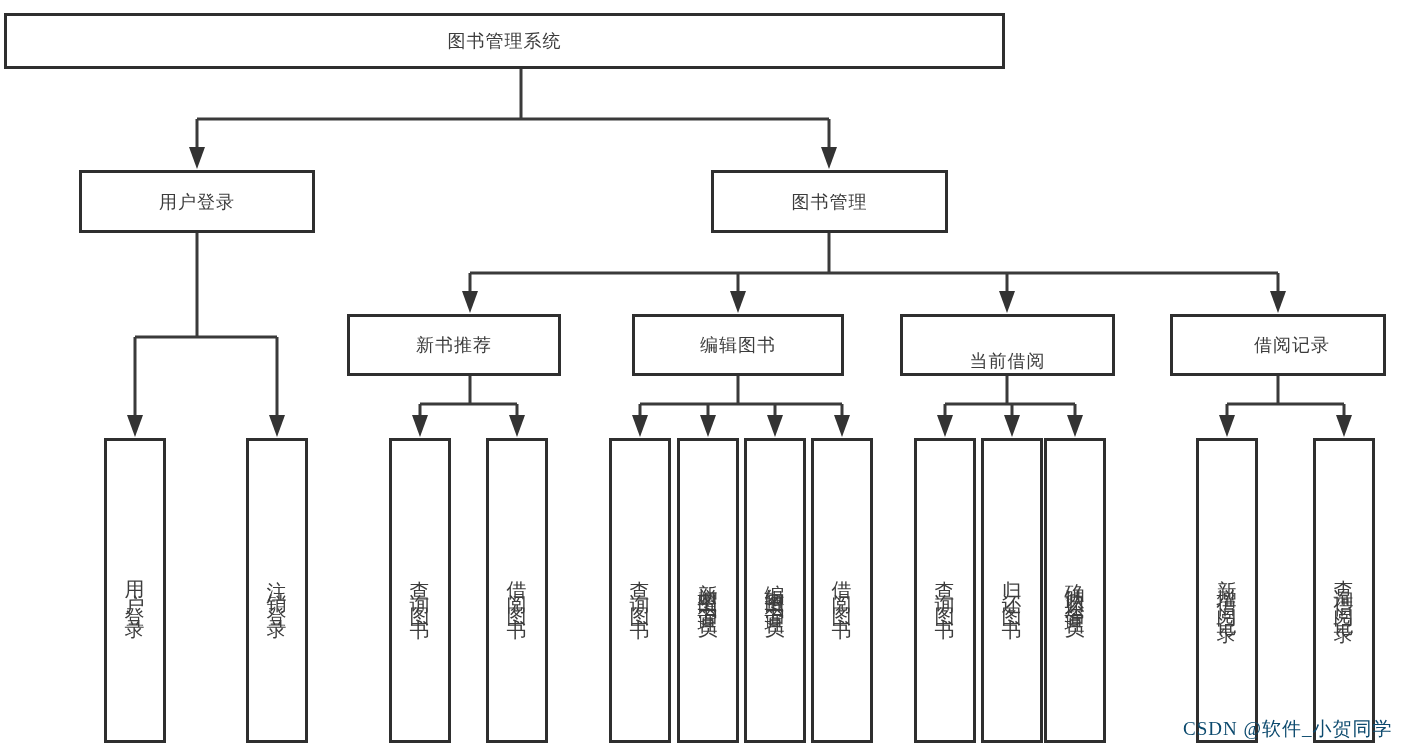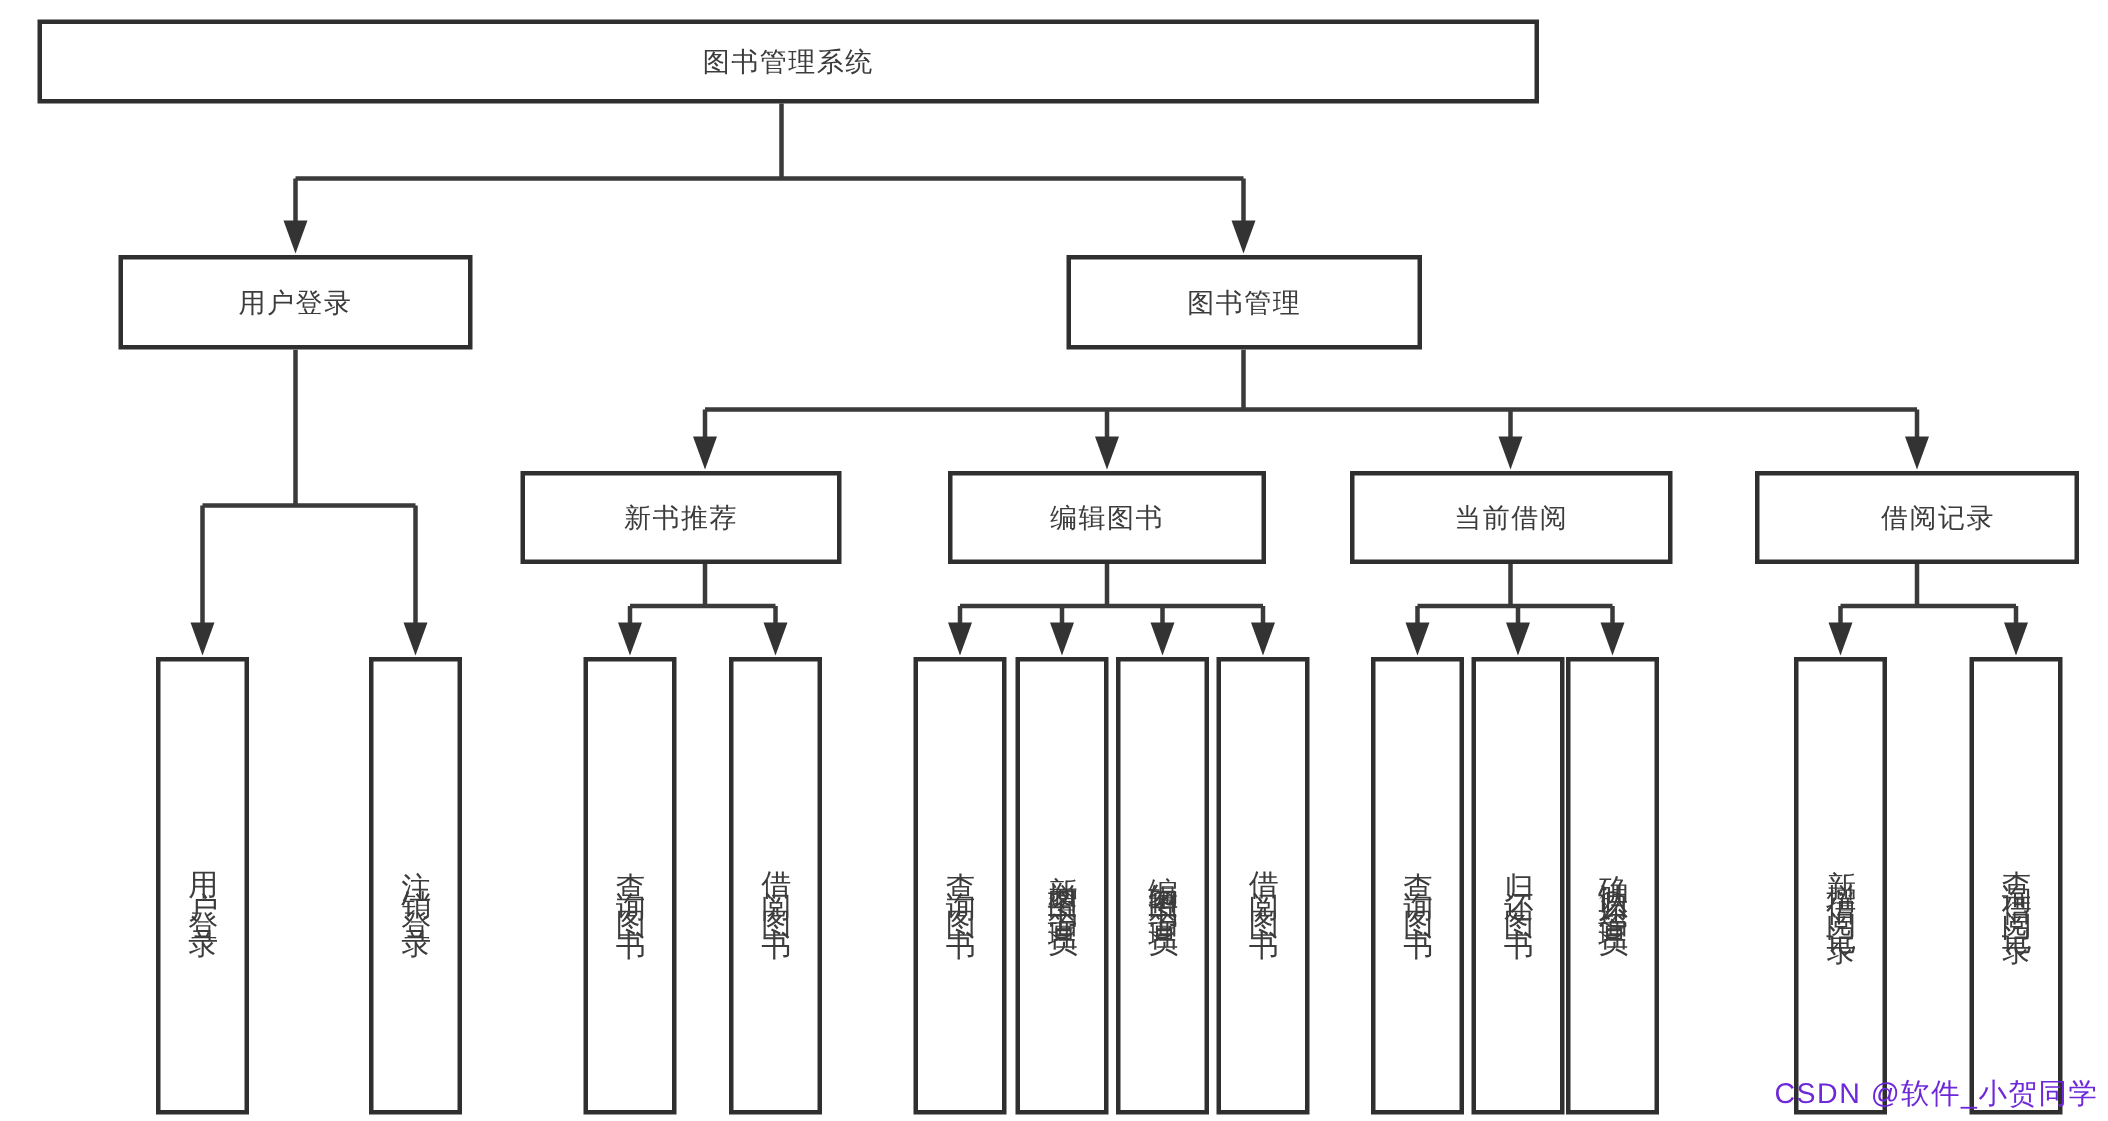--- a/index.html
+++ b/index.html
@@ -37,24 +37,25 @@
   .ls-lg{letter-spacing:13px;}
   .ls-md{letter-spacing:9px;}
   .ls-sm{letter-spacing:5px;}
   .connectors{position:absolute;left:0;top:0;z-index:1;}
   .connectors path.line{stroke:#3a3a3a;stroke-width:3;fill:none;}
   .connectors path.arrow{fill:#333333;stroke:none;}
   .watermark{
     position:absolute;
     left:1183px;top:716px;
     font-size:19px;
-    color:#6d28d9;
+    color:#0c4a6e;
     letter-spacing:1px;
     z-index:3;
     white-space:nowrap;
+    font-family:Liberation Serif, serif;
   }
 </style>
 </head>
 <body>
 
 <div class="canvas">
 
   <svg class="connectors" width="1405" height="747" viewBox="0 0 1405 747">
 
     <path class="line" d="M521 68 V119 M197 119 H829 M197 119 V150 M829 119 V150"></path>
@@ -85,38 +86,38 @@
     <path class="arrow" d="M700 415 L716 415 L708 437 Z"></path>
     <path class="arrow" d="M767 415 L783 415 L775 437 Z"></path>
     <path class="arrow" d="M834 415 L850 415 L842 437 Z"></path>
     <path class="arrow" d="M937 415 L953 415 L945 437 Z"></path>
     <path class="arrow" d="M1004 415 L1020 415 L1012 437 Z"></path>
     <path class="arrow" d="M1067 415 L1083 415 L1075 437 Z"></path>
     <path class="arrow" d="M1219 415 L1235 415 L1227 437 Z"></path>
     <path class="arrow" d="M1336 415 L1352 415 L1344 437 Z"></path>
   </svg>
 
-  <div class="box hbox" style="left:25px;top:13px;width:1001px;height:56px;text-align:right;">
+  <div class="box hbox" style="left:4px;top:13px;width:1001px;height:56px;text-align:right;">
     <span>图书管理系统</span>
   </div>
 
   <div class="box hbox" style="left:79px;top:170px;width:236px;">
     <span>用户登录</span>
   </div>
   <div class="box hbox" style="left:711px;top:170px;width:237px;">
     <span>图书管理</span>
   </div>
 
   <div class="box hbox" style="left:347px;top:314px;width:214px;height:62px;">
     <span>新书推荐</span>
   </div>
   <div class="box hbox" style="left:632px;top:314px;width:212px;height:62px;">
     <span>编辑图书</span>
   </div>
-  <div class="box hbox" style="left:900px;top:314px;width:215px;height:62px;">
+  <div class="box hbox" style="left:900px;top:314px;width:215px;height:62px;align-items:flex-end;">
     <span>当前借阅</span>
   </div>
   <div class="box hbox" style="left:1170px;top:314px;width:216px;height:62px;padding-left:28px;">
     <span>借阅记录</span>
   </div>
 
   <div class="box vbox" style="left:104px;">
     <span class="vtext ls-lg">用户登录</span>
   </div>
   <div class="box vbox" style="left:246px;">

